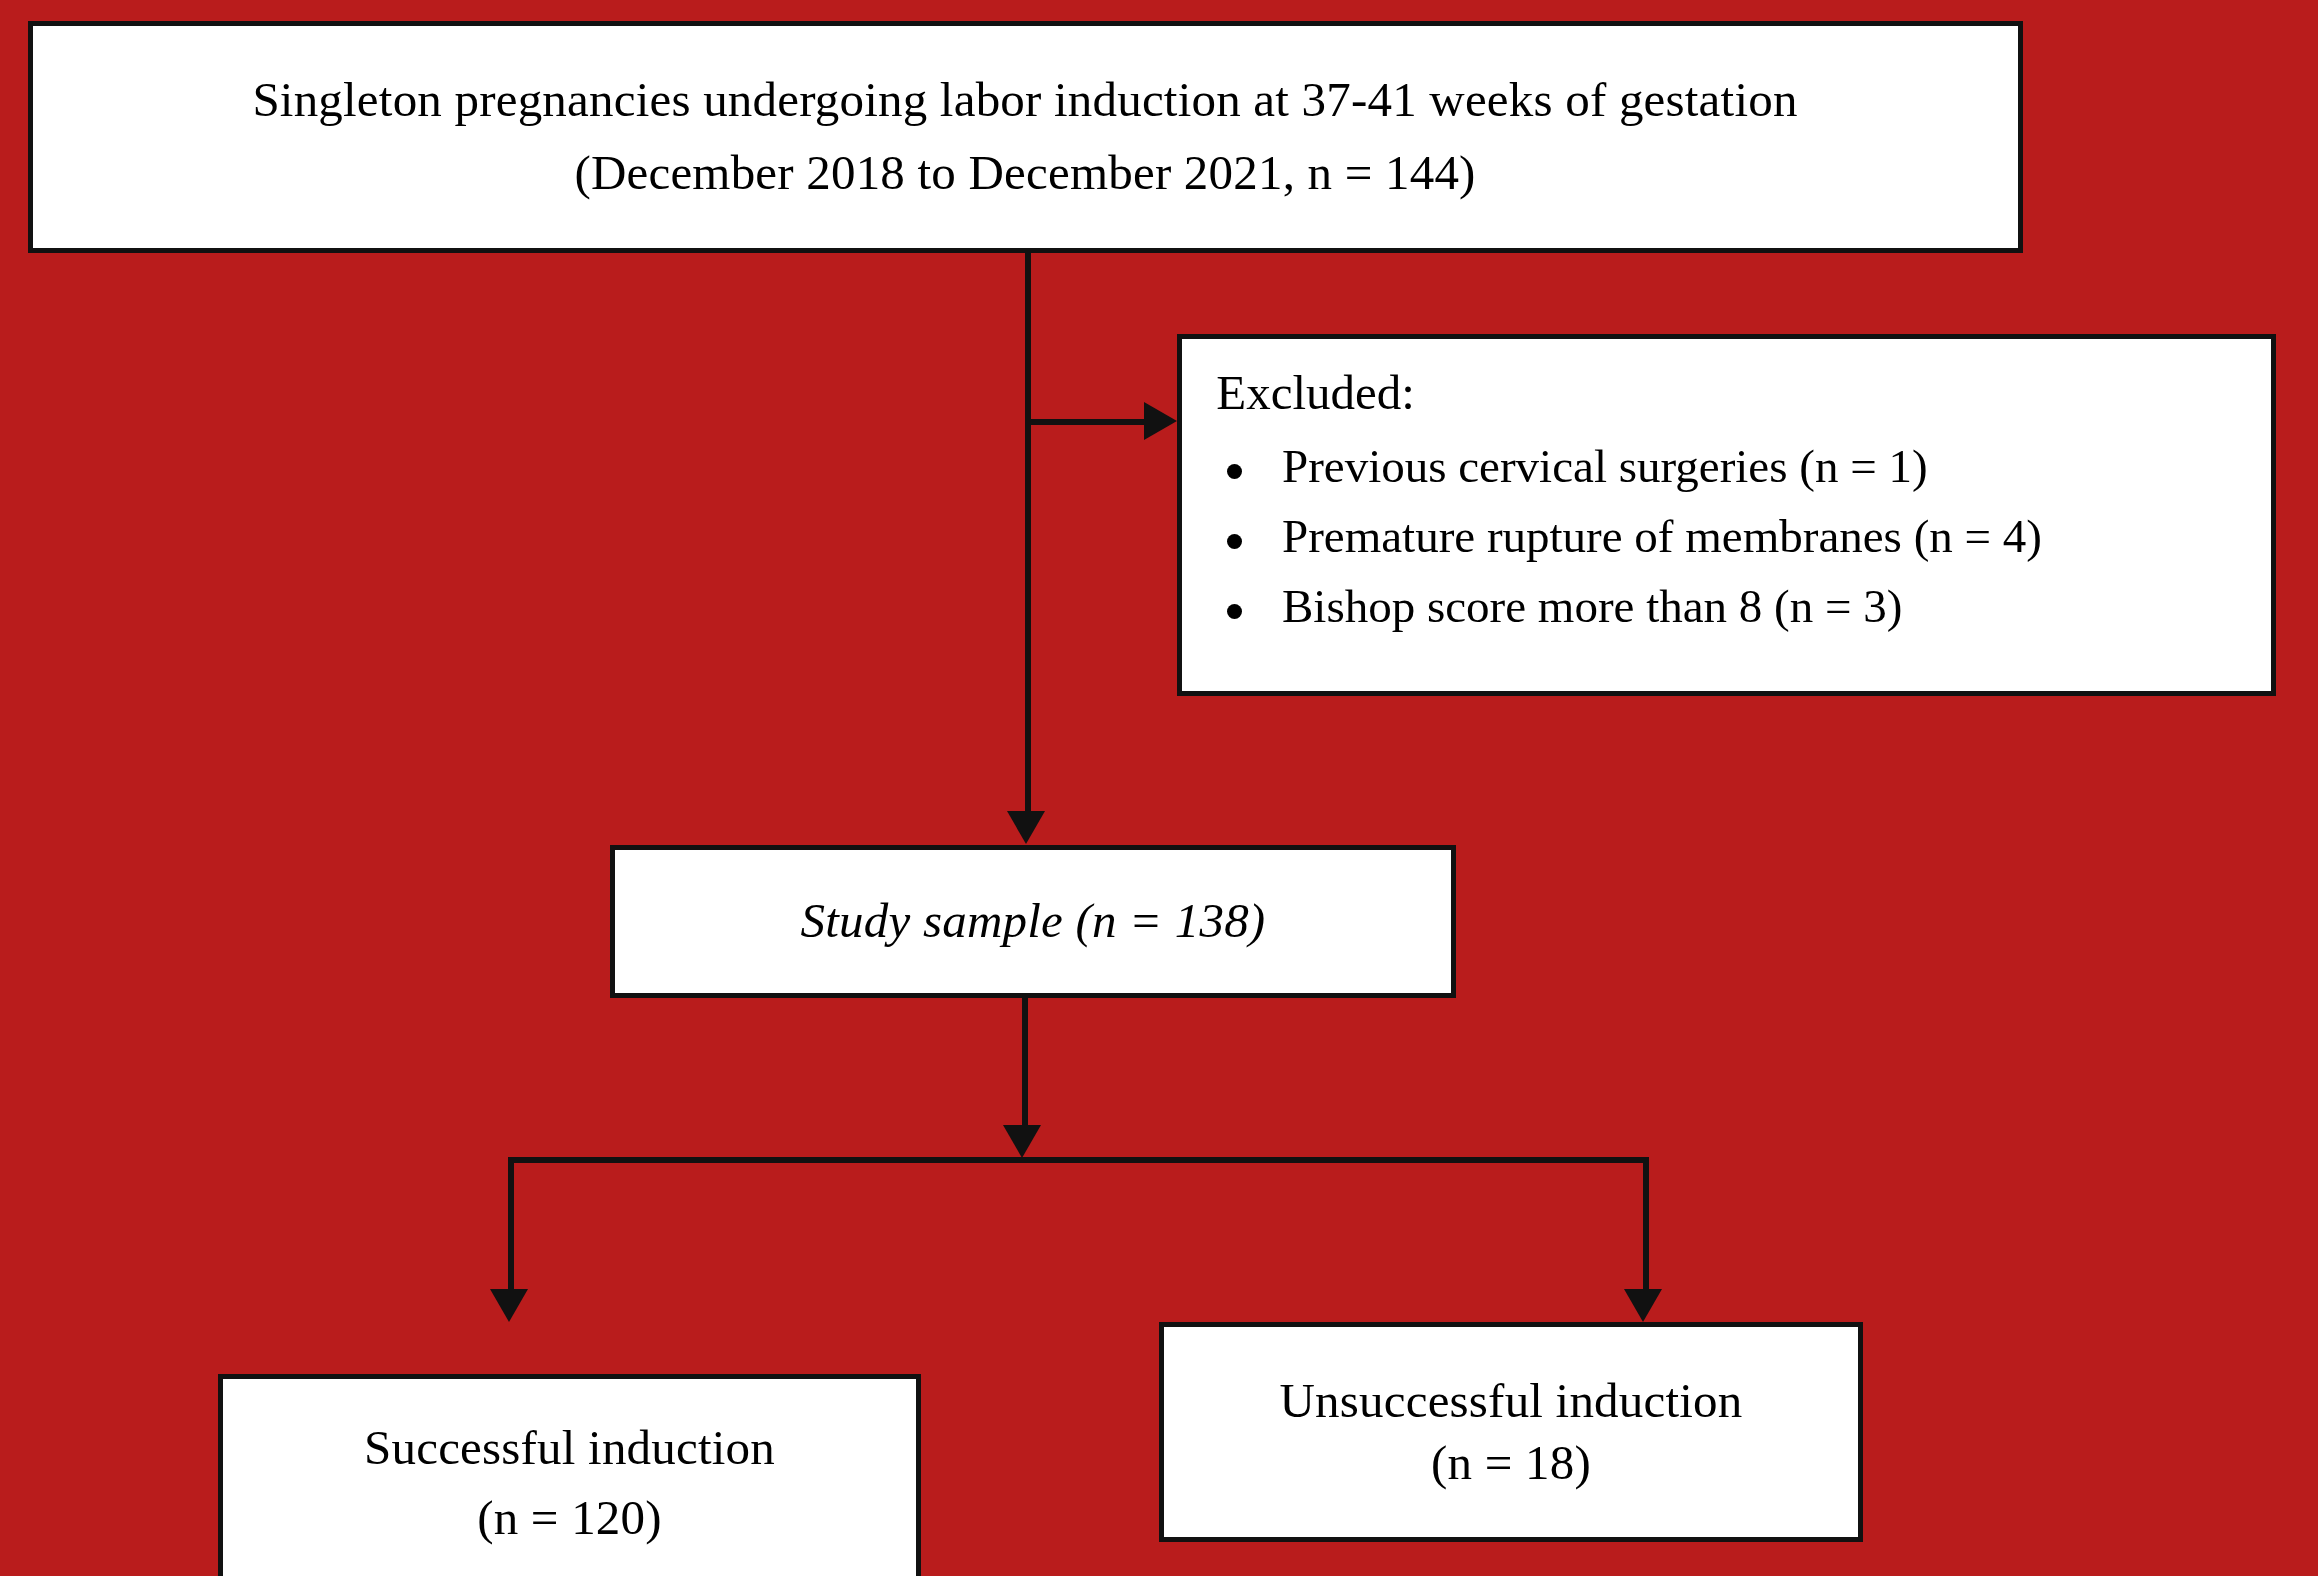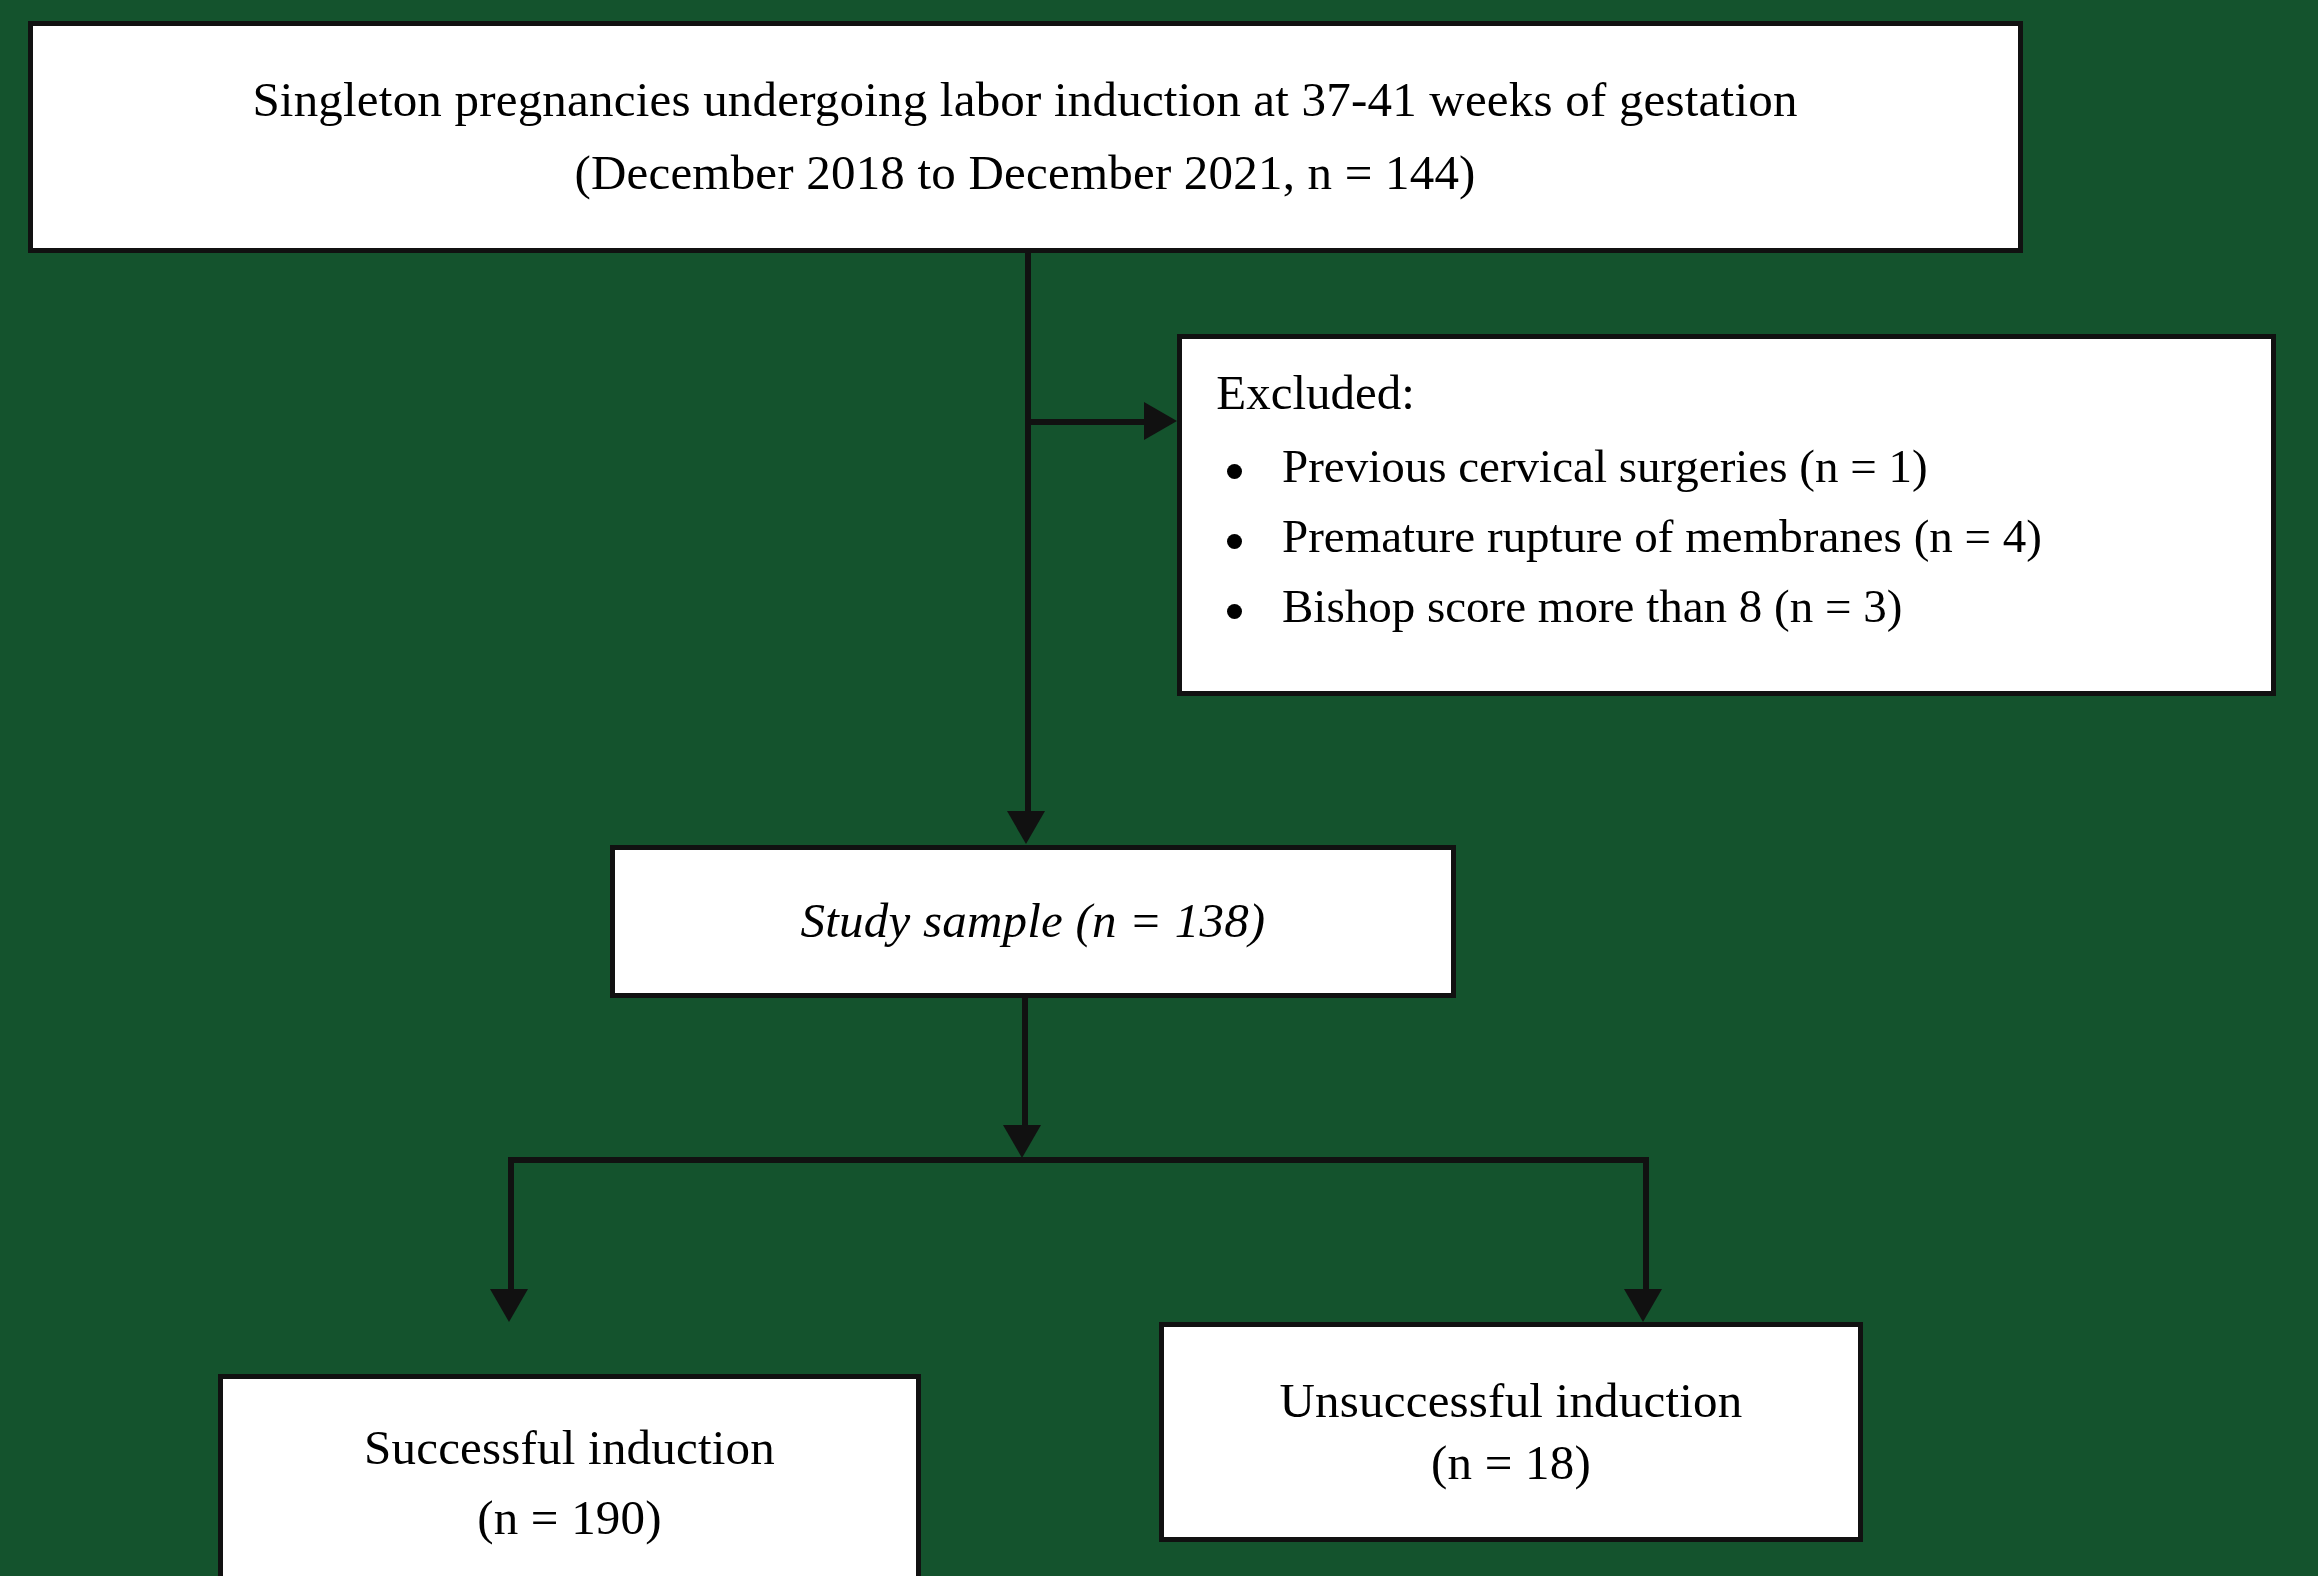--- a/index.html
+++ b/index.html
@@ -5,21 +5,21 @@
 <style>
   html, body {
     margin: 0;
     padding: 0;
     background: #ffffff;
   }
   #canvas {
     position: relative;
     width: 2319px;
     height: 1576px;
-    background: #14532d;
+    background: #b91c1c;
     font-family: "Liberation Serif", "DejaVu Serif", serif;
     color: #000000;
     overflow: hidden;
   }
   .flow-box {
     position: absolute;
     box-sizing: border-box;
     border: 5.5px solid #111111;
     background: #ffffff;
     display: flex;
@@ -173,21 +173,21 @@
   <div class="conn-h" id="split-bar"></div>
 
   <div class="conn-v" id="drop-left"></div>
   <div class="arrow-down" id="drop-left-arrow"></div>
 
   <div class="conn-v" id="drop-right"></div>
   <div class="arrow-down" id="drop-right-arrow"></div>
 
   <div class="flow-box" id="box-success">
     <div class="box-line">Successful induction</div>
-    <div class="box-line">(n = 190)</div>
+    <div class="box-line">(n = 120)</div>
   </div>
 
   <div class="flow-box" id="box-fail">
     <div class="box-line">Unsuccessful induction</div>
     <div class="box-line">(n = 18)</div>
   </div>
 
 </div>
 
 

